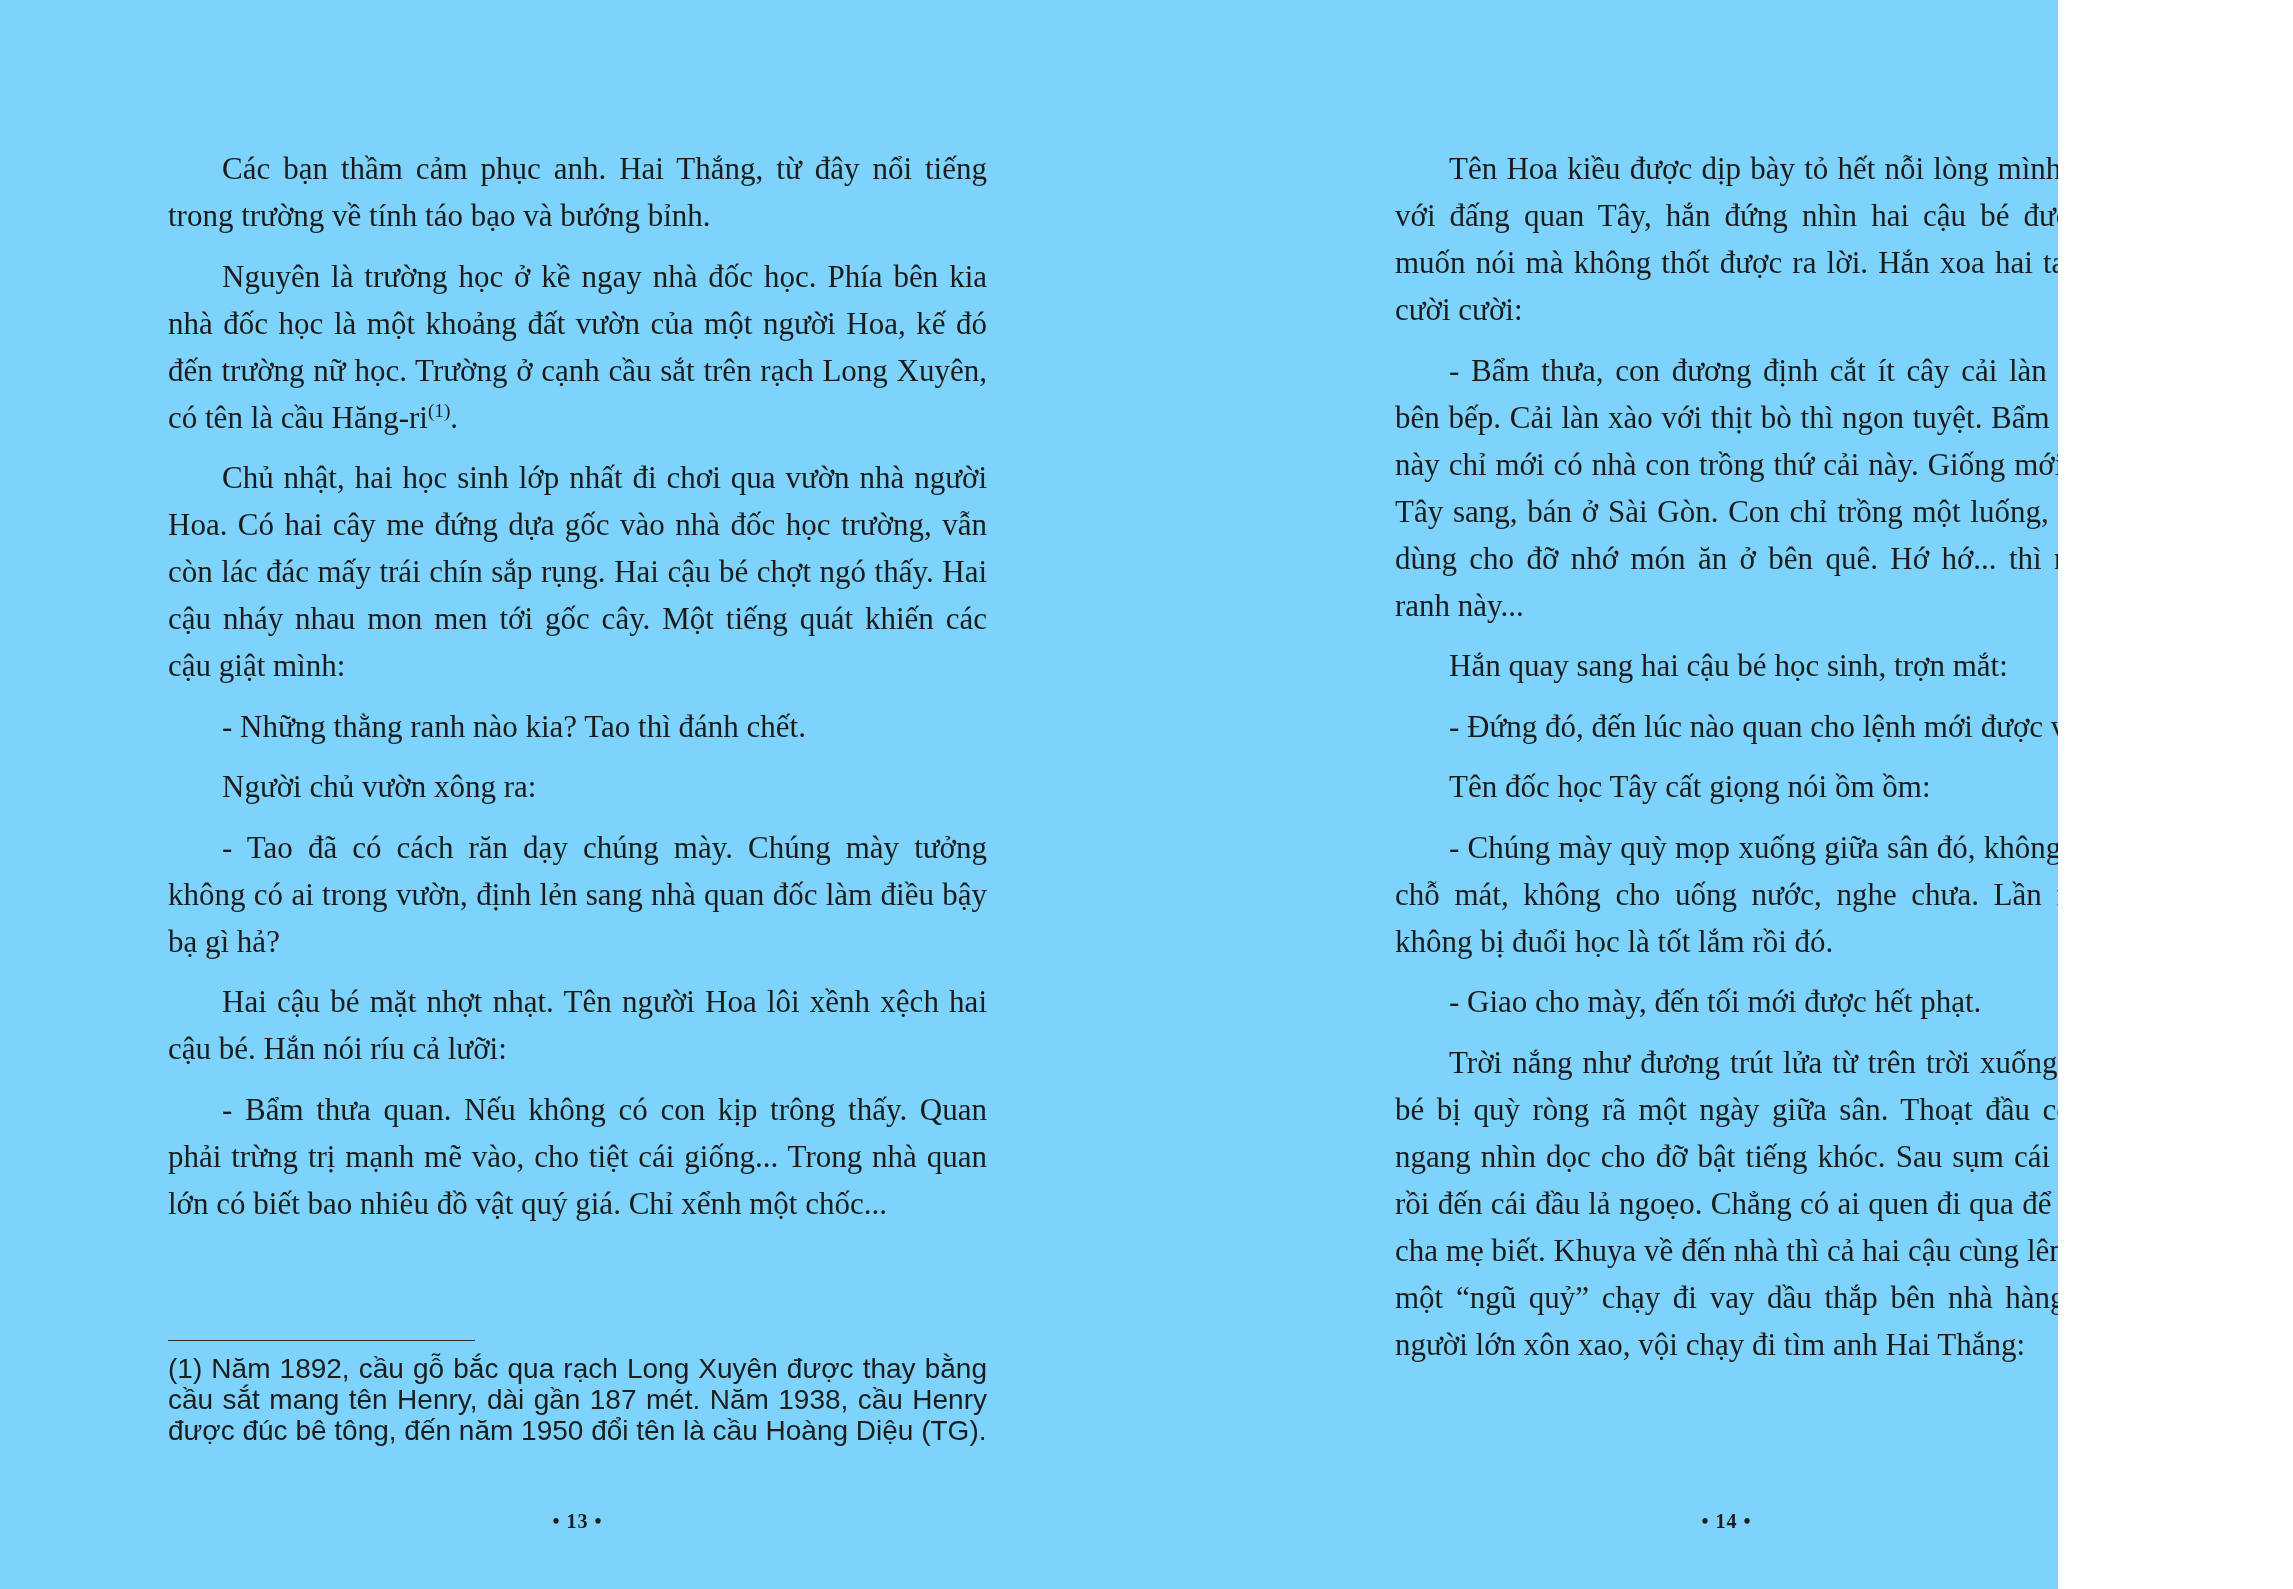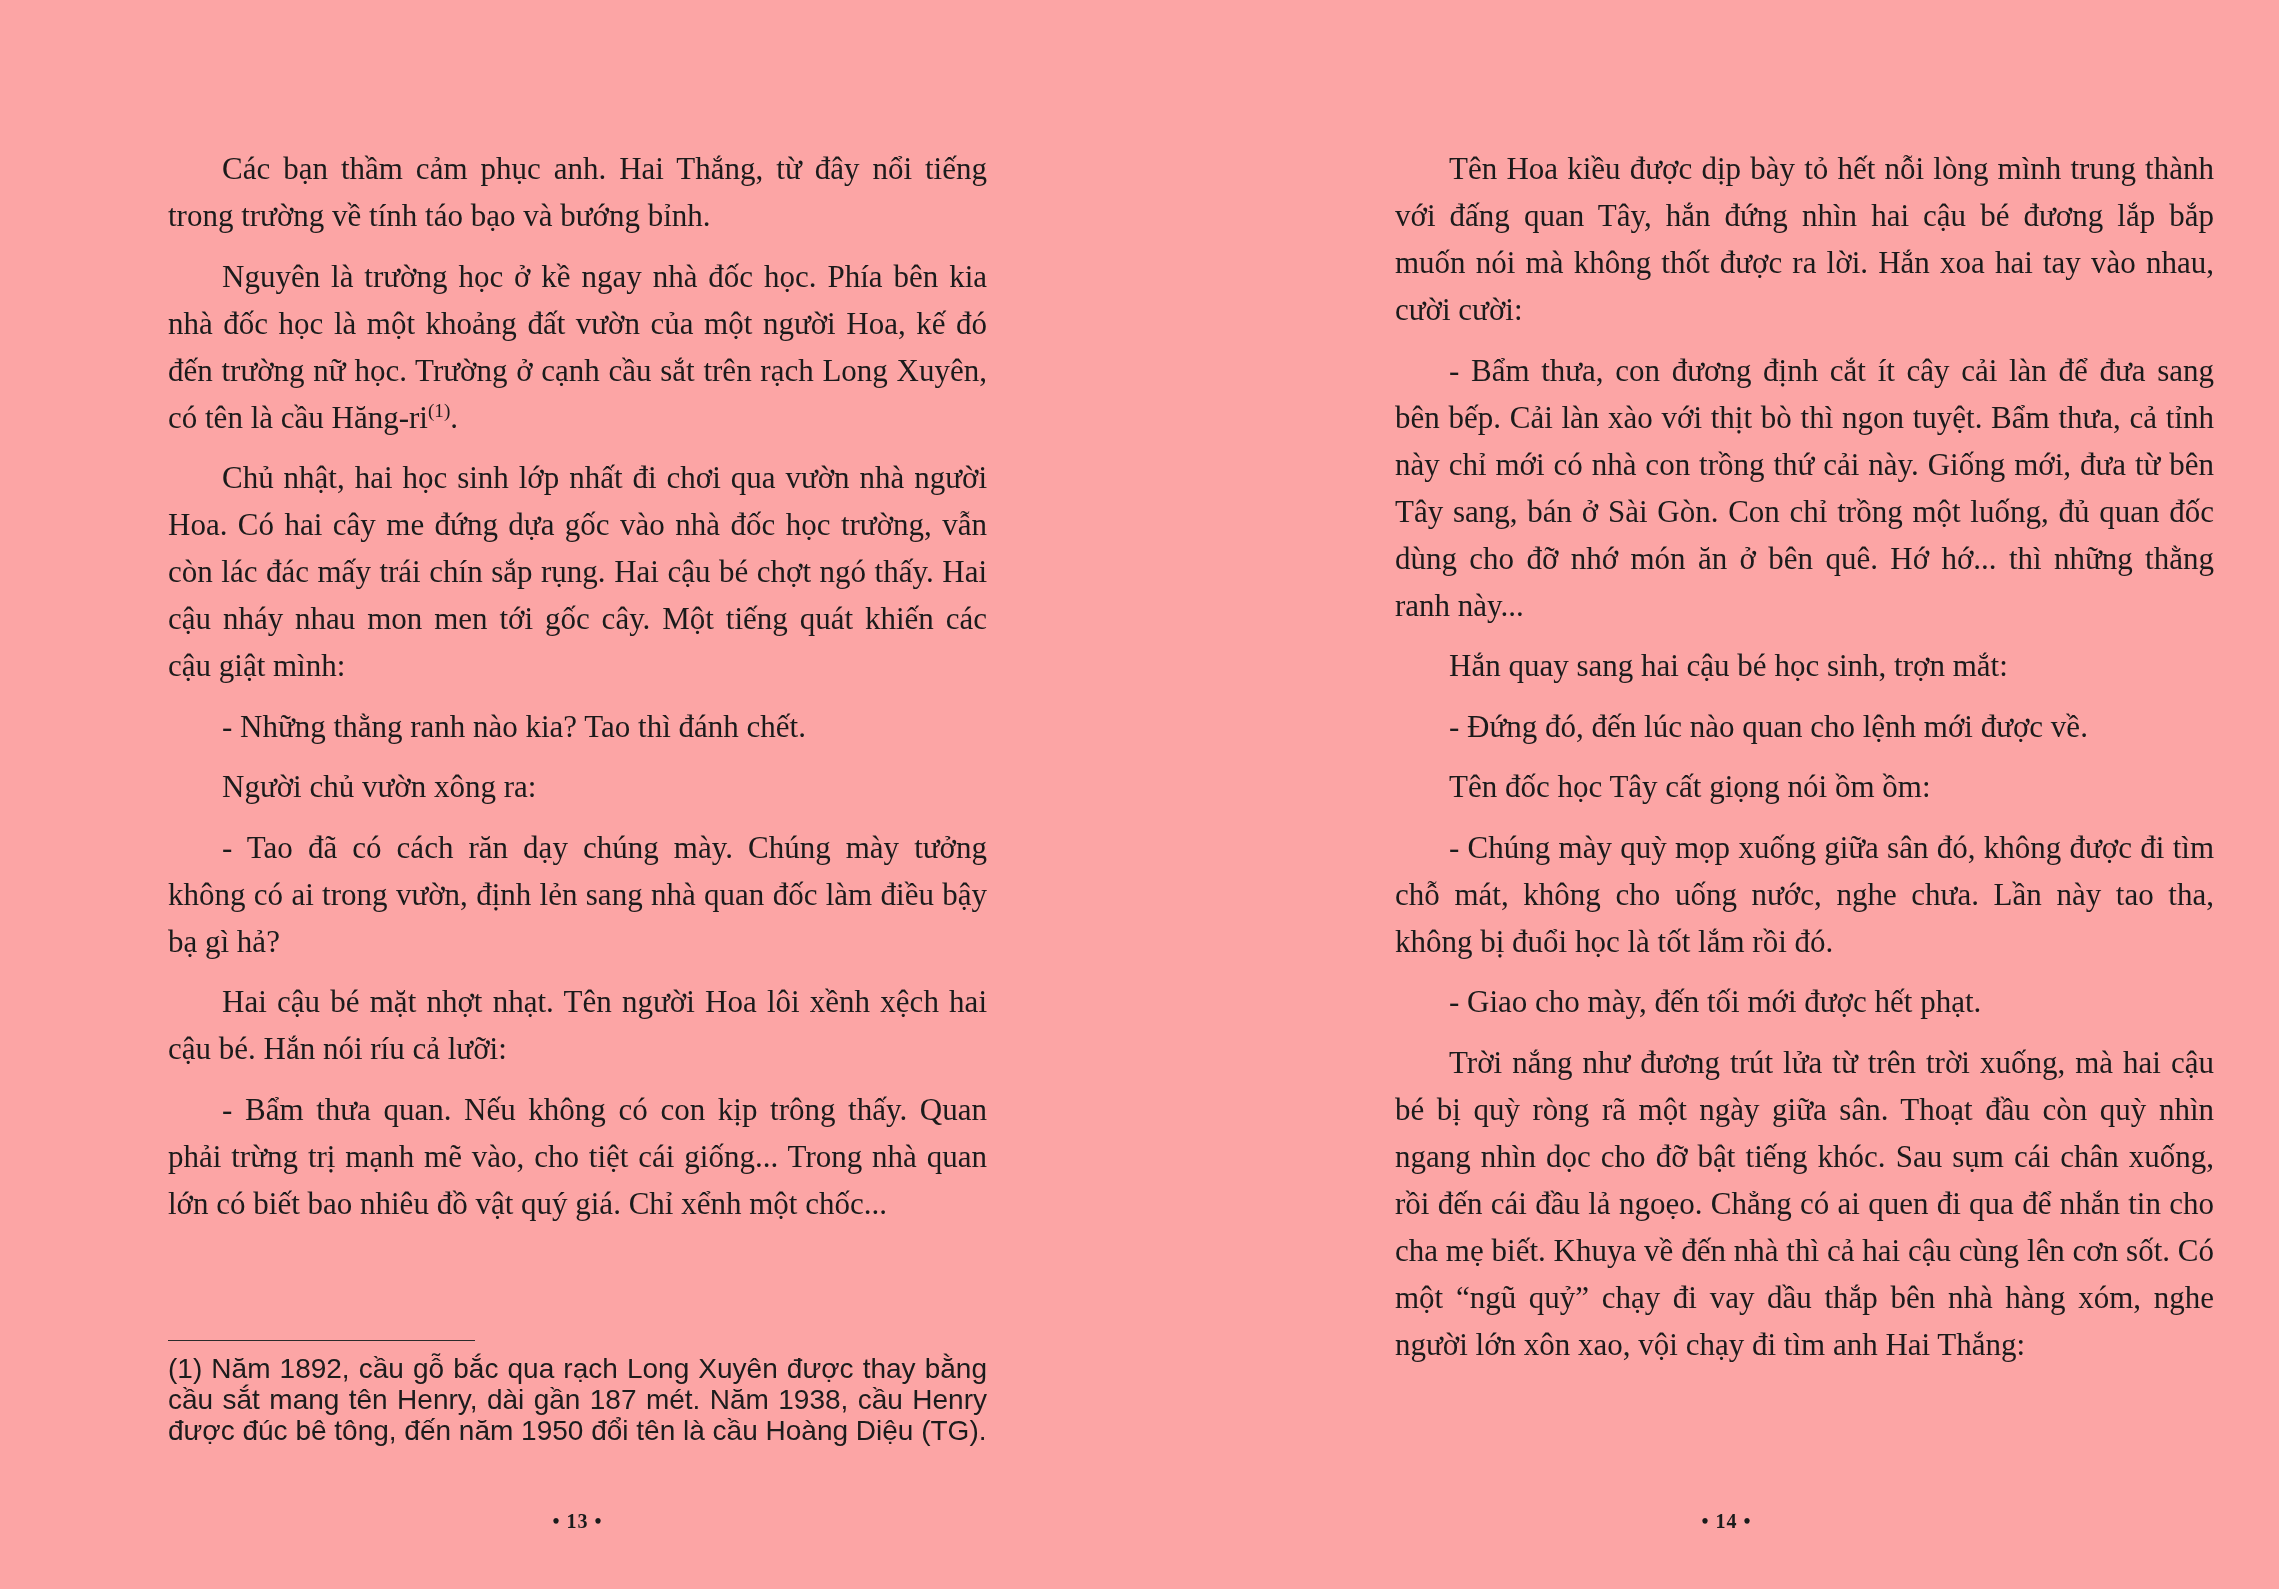--- a/index.html
+++ b/index.html
@@ -2,23 +2,23 @@
 <html lang="vi"><head>
 <meta charset="utf-8">
 <style>
   html, body {
     margin: 0;
     padding: 0;
     background: #ffffff;
   }
   .spread {
     position: relative;
-    width: 2279px;
+    width: 2058px;
     height: 1589px;
-    background: #fca5a5;
+    background: #7dd3fc;
     overflow: hidden;
     font-family: "Liberation Serif", serif;
     color: #1b1b1b;
   }
   .column {
     position: absolute;
     top: 145px;
     width: 819px;
     font-size: 31px;
     line-height: 47px;

